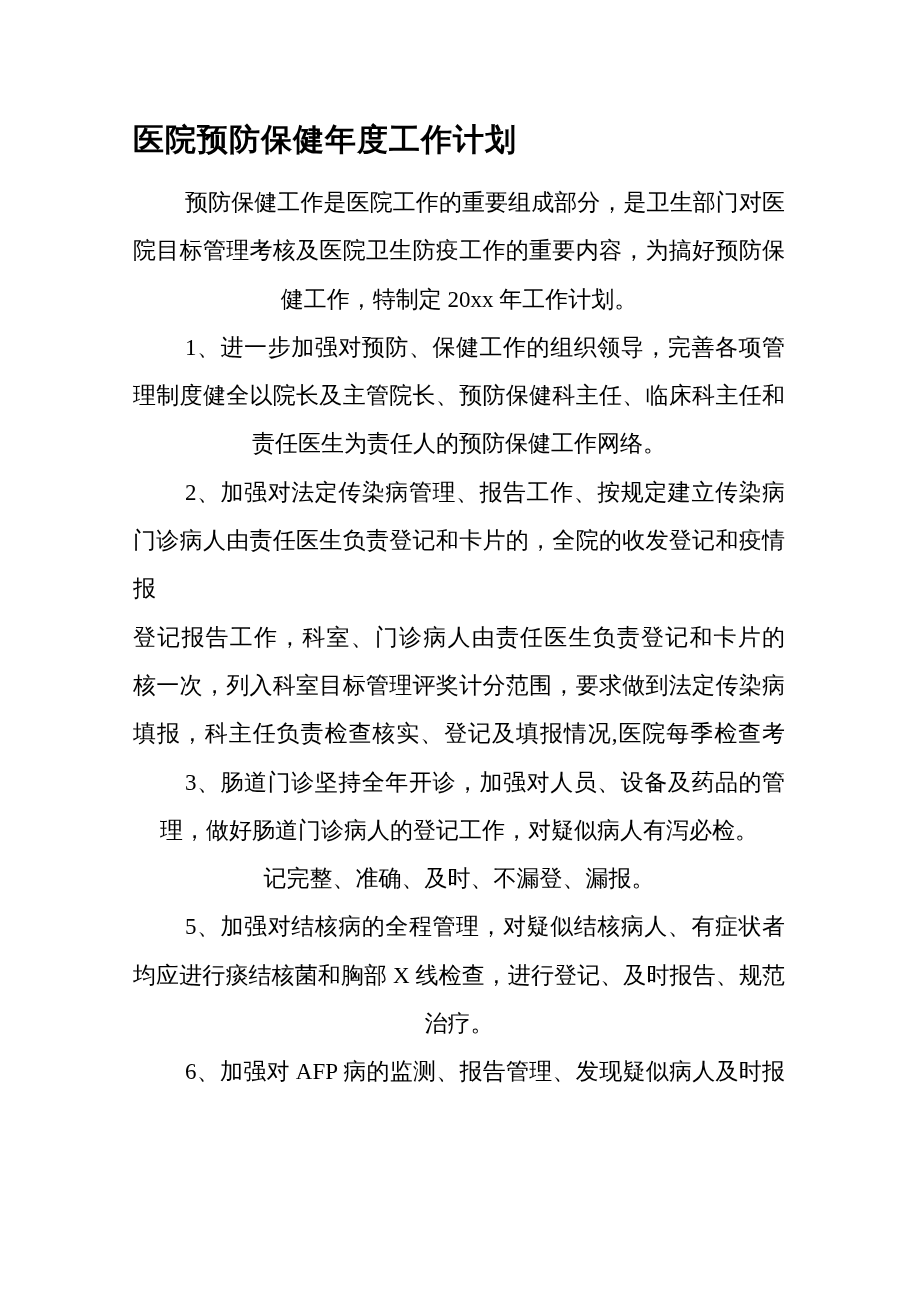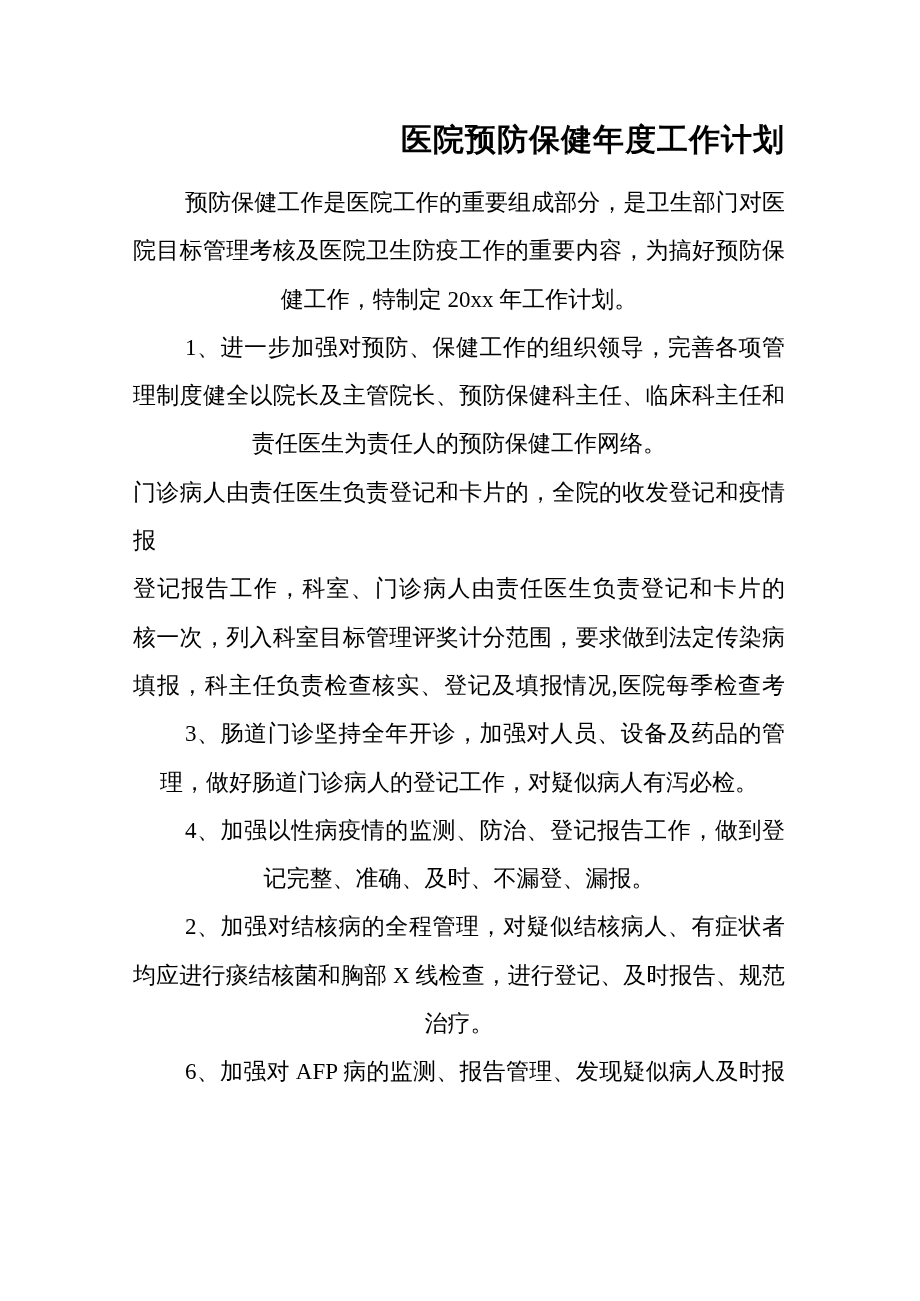--- a/index.html
+++ b/index.html
@@ -19,21 +19,21 @@
     margin-left: 133px;
     width: 652px;
   }
   .title {
     margin: 120px 0 0 0;
     padding: 0;
     font-family: "Liberation Sans", sans-serif;
     font-weight: bold;
     font-size: 31px;
     line-height: 40px;
-    text-align: right;
+    text-align: left;
     letter-spacing: 1px;
     white-space: nowrap;
   }
   .body-text {
     margin-top: 19px;
     font-family: "Liberation Serif", serif;
     font-size: 23px;
     line-height: 48.3px;
   }
   .para {
@@ -70,38 +70,38 @@
         <div class="line last">健工作，特制定 20xx 年工作计划。</div>
       </div>
 
       <div class="para">
         <div class="line first">1、进一步加强对预防、保健工作的组织领导，完善各项管</div>
         <div class="line">理制度健全以院长及主管院长、预防保健科主任、临床科主任和</div>
         <div class="line last">责任医生为责任人的预防保健工作网络。</div>
       </div>
 
       <div class="para">
+        <div class="line first">2、加强对法定传染病管理、报告工作、按规定建立传染病</div>
         <div class="line">门诊病人由责任医生负责登记和卡片的，全院的收发登记和疫情报</div>
         <div class="line">登记报告工作，科室、门诊病人由责任医生负责登记和卡片的</div>
         <div class="line">核一次，列入科室目标管理评奖计分范围，要求做到法定传染病</div>
         <div class="line">填报，科主任负责检查核实、登记及填报情况,医院每季检查考</div>
       </div>
 
       <div class="para">
         <div class="line first">3、肠道门诊坚持全年开诊，加强对人员、设备及药品的管</div>
         <div class="line last">理，做好肠道门诊病人的登记工作，对疑似病人有泻必检。</div>
       </div>
 
       <div class="para">
-        <div class="line first">4、加强以性病疫情的监测、防治、登记报告工作，做到登</div>
         <div class="line last">记完整、准确、及时、不漏登、漏报。</div>
       </div>
 
       <div class="para">
-        <div class="line first">2、加强对结核病的全程管理，对疑似结核病人、有症状者</div>
+        <div class="line first">5、加强对结核病的全程管理，对疑似结核病人、有症状者</div>
         <div class="line">均应进行痰结核菌和胸部 X 线检查，进行登记、及时报告、规范</div>
         <div class="line last">治疗。</div>
       </div>
 
       <div class="para">
         <div class="line first">6、加强对 AFP 病的监测、报告管理、发现疑似病人及时报</div>
       </div>
 
     </div>
   </div>

